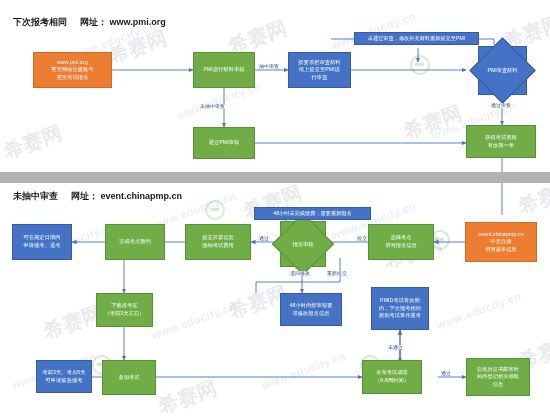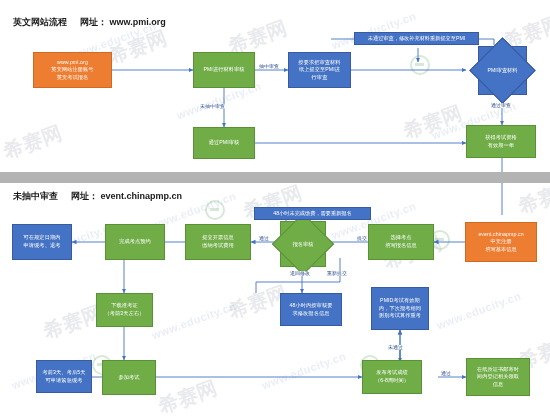--- a/index.html
+++ b/index.html
@@ -179,21 +179,21 @@
       <path d="M256,293 L256,282 L330,282"></path>
     </g>
 
     <g stroke="#4472c4" stroke-width="0.9" fill="none" marker-end="url(#ah)">
       <path d="M400,368 L400,330"></path>
       <path d="M400,358 L400,330"></path>
     </g>
   </svg>
 
   <div class="sec-head" style="left:13px;top:16px;">
-    <span>英文网站流程</span>
+    <span>下次报考相同</span>
     <span style="display:inline-block;width:8px;"></span>
     <span>网址：</span>
     <span class="url">www.pmi.org</span>
   </div>
 
   <div class="node orange" style="left:33px;top:52px;width:79px;height:36px;">www.pmi.org
 英文网站注册账号
 英文考试报名</div>
 
   <div class="node green" style="left:193px;top:52px;width:62px;height:36px;">PMI进行材料审核</div>

